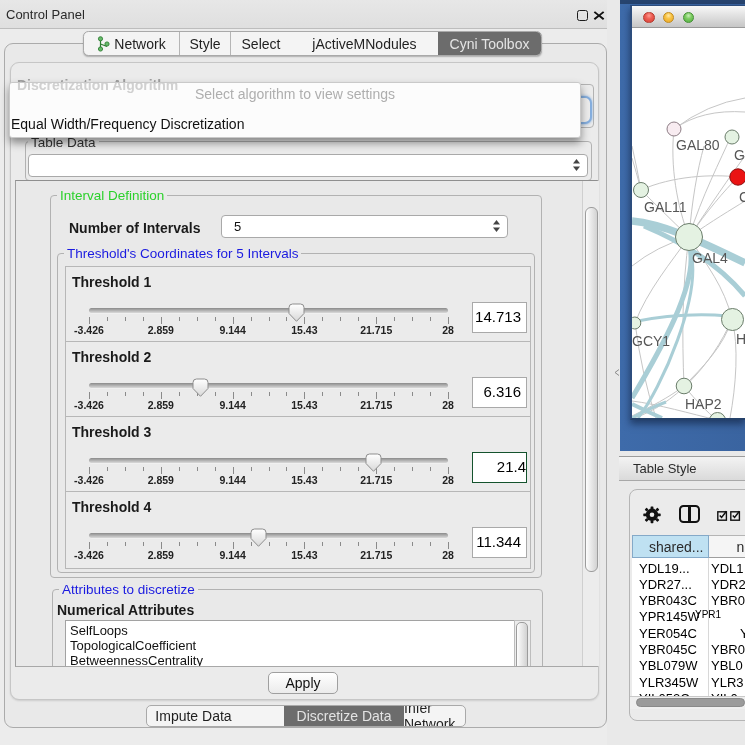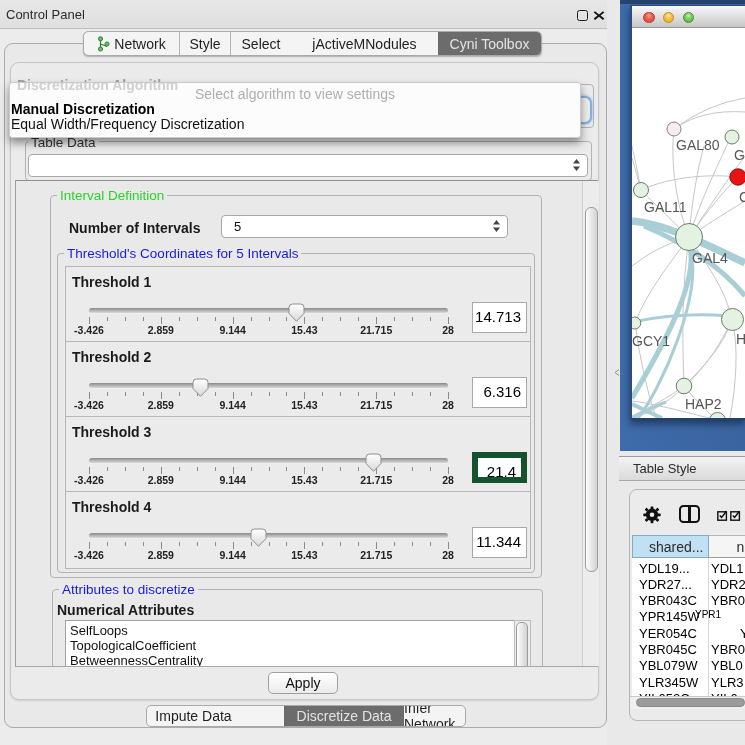--- a/index.html
+++ b/index.html
@@ -47,21 +47,20 @@
 
 <div class="abs" style="left:0;top:76px;width:300px;height:6.5px;overflow:hidden;z-index:6;">
   <div style="position:absolute;left:17px;top:1px;font-size:14px;font-weight:bold;color:#a0a0a0;">Discretization Algorithm</div>
 </div>
 <div class="abs" style="left:0;top:82.5px;width:300px;height:11px;overflow:hidden;z-index:8;">
   <div style="position:absolute;left:17px;top:-5.5px;font-size:14px;font-weight:bold;color:#d0d0d0;">Discretization Algorithm</div>
 </div>
 
 <div class="abs" style="left:9px;top:82px;width:570px;height:54px;background:#fcfcfc;border:1px solid #c9c9c9;border-radius:3px;box-shadow:0 5px 8px rgba(0,0,0,0.42);z-index:7;">
   <div style="position:absolute;left:0;top:3px;width:100%;text-align:center;font-size:14px;color:#aeaeae;">Select algorithm to view settings</div>
-  <div style="position:absolute;left:1px;top:17.5px;font-size:14px;font-weight:bold;color:#000;">Manual Discretization</div>
   <div style="position:absolute;left:1px;top:33px;font-size:14px;color:#111;">Equal Width/Frequency Discretization</div>
 </div>
 
 <div class="grp" style="left:25px;top:141px;width:565px;height:38px;border-radius:4px;">
   <span class="ttl" style="background:#ebebeb;color:#333;left:2px;top:-7px;">Table Data</span>
 </div>
 <div class="combo" style="left:28px;top:153.5px;width:558px;height:21px;">
   <svg class="updn" style="right:6px;top:4px;" viewBox="0 0 9 12">
     <path d="M4.5 0 L8 4.5 L1 4.5 Z" fill="#444"></path>
     <path d="M4.5 12 L8 7.5 L1 7.5 Z" fill="#444"></path>
@@ -202,21 +201,21 @@
     <div style="position:absolute;left:357.0px;top:57px;width:50px;text-align:center;font-size:10.5px;font-weight:bold;color:#222;">28</div>
     <svg style="position:absolute;left:298.6px;top:36px;" width="17" height="19" viewBox="0 0 17 19">
       <path d="M1 4.5 Q1 1 4.5 1 L12.5 1 Q16 1 16 4.5 L16 10.5 L8.5 18.3 L1 10.5 Z" fill="url(#tg3)" stroke="#8d8d8d" stroke-width="1"></path>
       <defs>
           <linearGradient id="tg3" x1="0" y1="0" x2="0" y2="1">
             <stop offset="0" stop-color="#ffffff"></stop>
             <stop offset="1" stop-color="#d8d8d8"></stop>
           </linearGradient>
         </defs>
     </svg>
-    <div style="position:absolute;left:406px;top:34.5px;width:55px;height:31px;background:#fff;border:6px solid #14532d;font-size:15px;color:#000;text-align:right;line-height:27px;padding-right:5px;box-sizing:border-box;">21.4</div>
+    <div style="position:absolute;left:406px;top:34.5px;width:55px;height:31px;background:#fff;border:1px solid #14532d;font-size:15px;color:#000;text-align:right;line-height:27px;box-sizing:border-box;">21.4</div>
   </div>
 
   <div class="abs" style="left:49px;top:310px;width:464px;height:75.5px;border:1px solid #b7b7b7;background:#ebebeb;">
     <div style="position:absolute;left:6px;top:7px;font-size:14px;font-weight:bold;color:#1a1a1a;">Threshold 4</div>
     <div style="position:absolute;left:23px;top:40.5px;width:359px;height:5px;border-radius:2.5px;background:linear-gradient(#8a8a8a,#dadada);box-shadow:0 0.5px 0 #f5f5f5;"></div>
     <i style="position:absolute;left:23.0px;top:50px;width:1px;height:6.5px;background:#8a8a8a;"></i>
       <i style="position:absolute;left:41.0px;top:50px;width:1px;height:4px;background:#8a8a8a;"></i>
       <i style="position:absolute;left:58.9px;top:50px;width:1px;height:4px;background:#8a8a8a;"></i>
       <i style="position:absolute;left:76.8px;top:50px;width:1px;height:4px;background:#8a8a8a;"></i>
       <i style="position:absolute;left:94.8px;top:50px;width:1px;height:6.5px;background:#8a8a8a;"></i>

